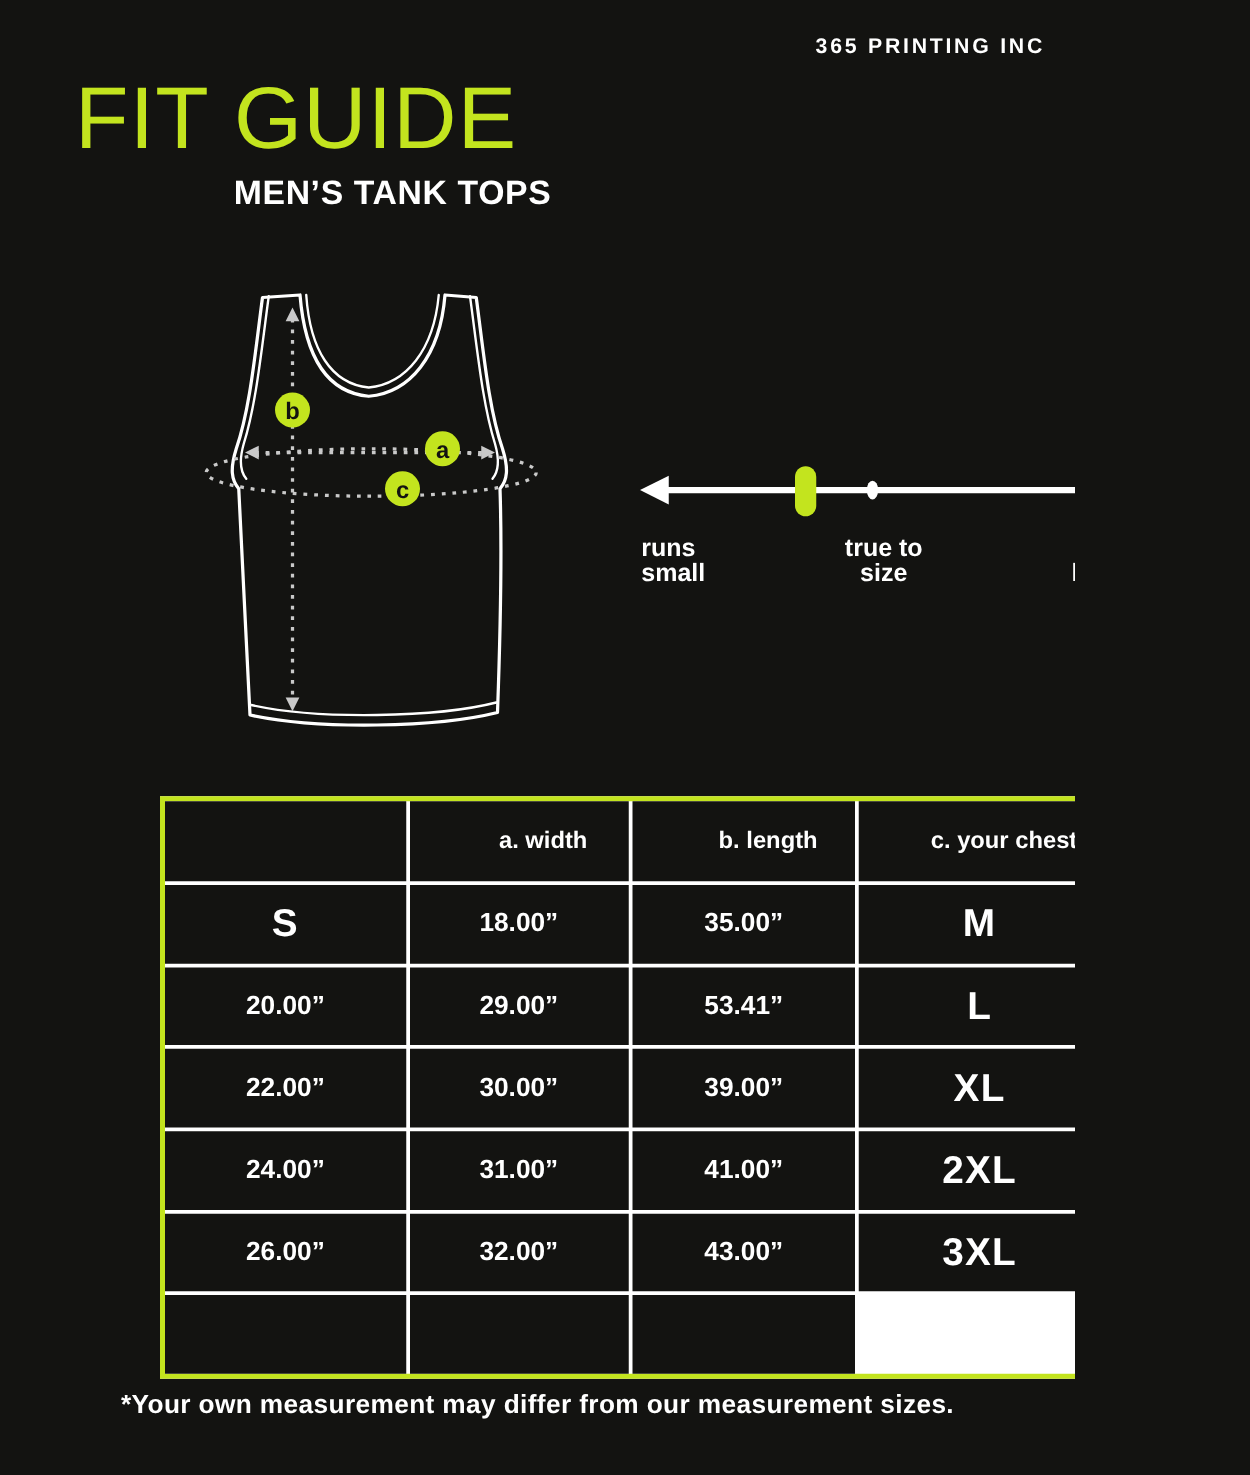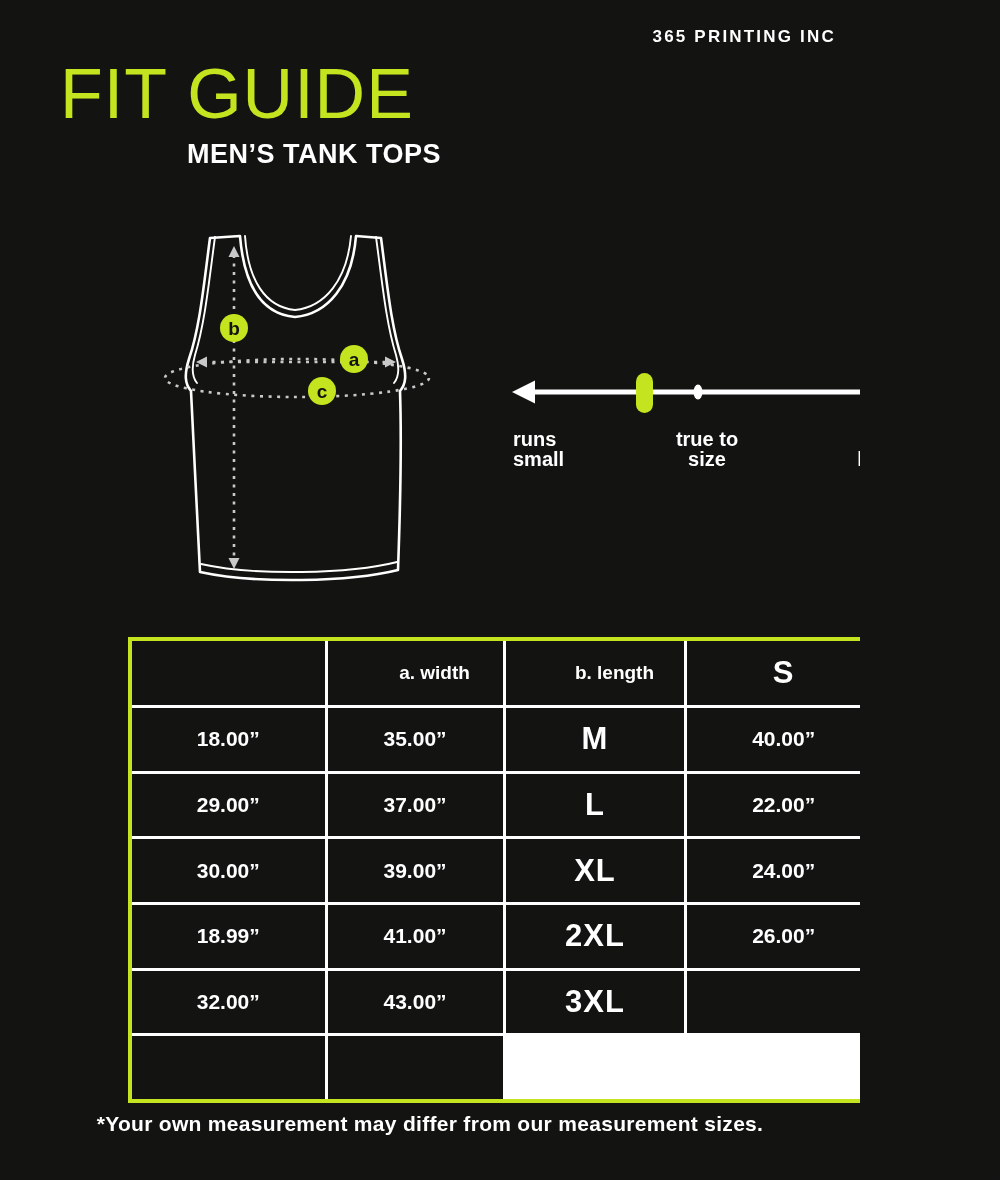--- a/index.html
+++ b/index.html
@@ -144,38 +144,39 @@
   </div>
   <div class="scale-label large">
     <div>runs</div>
     <div>large</div>
   </div>
 
   <div class="size-table">
     <div class="cell head"></div>
     <div class="cell head">a. width</div>
     <div class="cell head">b. length</div>
+    <div class="cell head">c. your chest</div>
 
     <div class="cell size">S</div>
     <div class="cell val">18.00”</div>
     <div class="cell val">35.00”</div>
 
     <div class="cell size">M</div>
-    <div class="cell val">40.00”</div>
+    <div class="cell val">20.00”</div>
     <div class="cell val">29.00”</div>
-    <div class="cell val">37.00”</div>
+    <div class="cell val">53.41”</div>
 
     <div class="cell size">L</div>
     <div class="cell val">22.00”</div>
     <div class="cell val">30.00”</div>
     <div class="cell val">39.00”</div>
 
     <div class="cell size">XL</div>
     <div class="cell val">24.00”</div>
-    <div class="cell val">18.99”</div>
+    <div class="cell val">31.00”</div>
     <div class="cell val">41.00”</div>
 
     <div class="cell size">2XL</div>
     <div class="cell val">26.00”</div>
     <div class="cell val">32.00”</div>
     <div class="cell val">43.00”</div>
 
     <div class="cell size">3XL</div>
     <div class="cell val"></div>
     <div class="cell val"></div>

